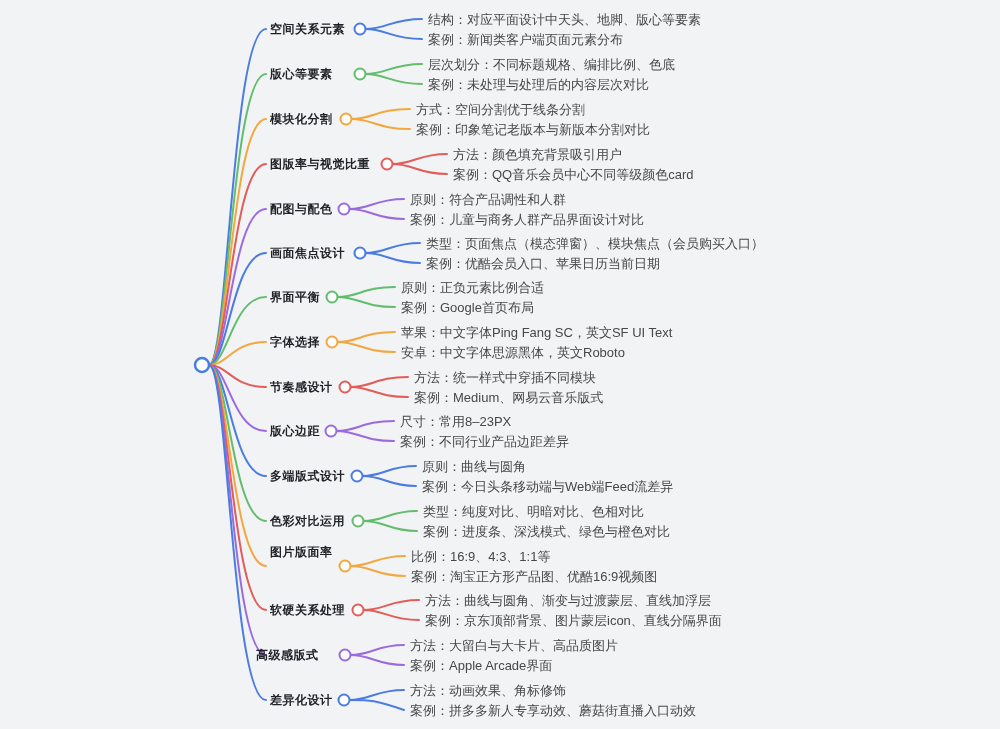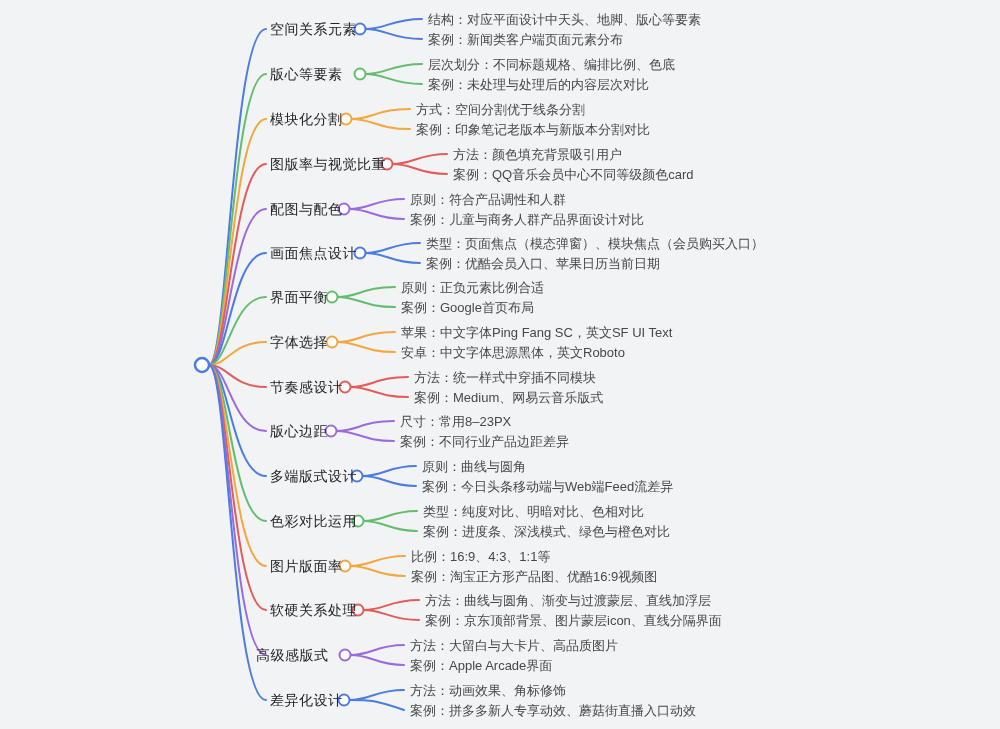--- a/index.html
+++ b/index.html
@@ -9,21 +9,21 @@
     font-family: "Liberation Sans", "DejaVu Sans", sans-serif;
     overflow: hidden;
   }
   .canvas { position: relative; width: 1000px; height: 729px; }
   .links { position: absolute; left: 0; top: 0; }
   .link { fill: none; stroke-width: 2; stroke-linecap: round; }
   .dot  { fill: #ffffff; stroke-width: 2; }
   .root-dot { fill: #ffffff; stroke-width: 2.5; }
   .topic {
     position: absolute; transform: translateY(-50%);
-    font-size: 14px; font-weight: normal; color: #212328;
+    font-size: 12px; font-weight: bold; color: #212328;
     white-space: nowrap; line-height: 1; letter-spacing: 0.5px;
     cursor: default;
   }
   .leaf {
     position: absolute; transform: translateY(-50%);
     font-size: 13px; font-weight: normal; color: #454749;
     white-space: nowrap; line-height: 1;
     cursor: default;
   }
 </style>
@@ -108,21 +108,21 @@
   <div class="topic" style="left:270px; top:119px">模块化分割</div>
   <div class="topic" style="left:270px; top:164px">图版率与视觉比重</div>
   <div class="topic" style="left:270px; top:209px">配图与配色</div>
   <div class="topic" style="left:270px; top:253px">画面焦点设计</div>
   <div class="topic" style="left:270px; top:297px">界面平衡</div>
   <div class="topic" style="left:270px; top:342px">字体选择</div>
   <div class="topic" style="left:270px; top:387px">节奏感设计</div>
   <div class="topic" style="left:270px; top:431px">版心边距</div>
   <div class="topic" style="left:270px; top:476px">多端版式设计</div>
   <div class="topic" style="left:270px; top:521px">色彩对比运用</div>
-  <div class="topic" style="left:270px; top:566px">图片版面率</div>
+  <div class="topic" style="left:270px; top:552px">图片版面率</div>
   <div class="topic" style="left:270px; top:610px">软硬关系处理</div>
   <div class="topic" style="left:256px; top:655px">高级感版式</div>
   <div class="topic" style="left:270px; top:700px">差异化设计</div>
 
   <div class="leaf" style="left:428px; top:19px">结构：对应平面设计中天头、地脚、版心等要素</div>
   <div class="leaf" style="left:428px; top:39px">案例：新闻类客户端页面元素分布</div>
   <div class="leaf" style="left:428px; top:64px">层次划分：不同标题规格、编排比例、色底</div>
   <div class="leaf" style="left:428px; top:84px">案例：未处理与处理后的内容层次对比</div>
   <div class="leaf" style="left:416px; top:109px">方式：空间分割优于线条分割</div>
   <div class="leaf" style="left:416px; top:129px">案例：印象笔记老版本与新版本分割对比</div>

